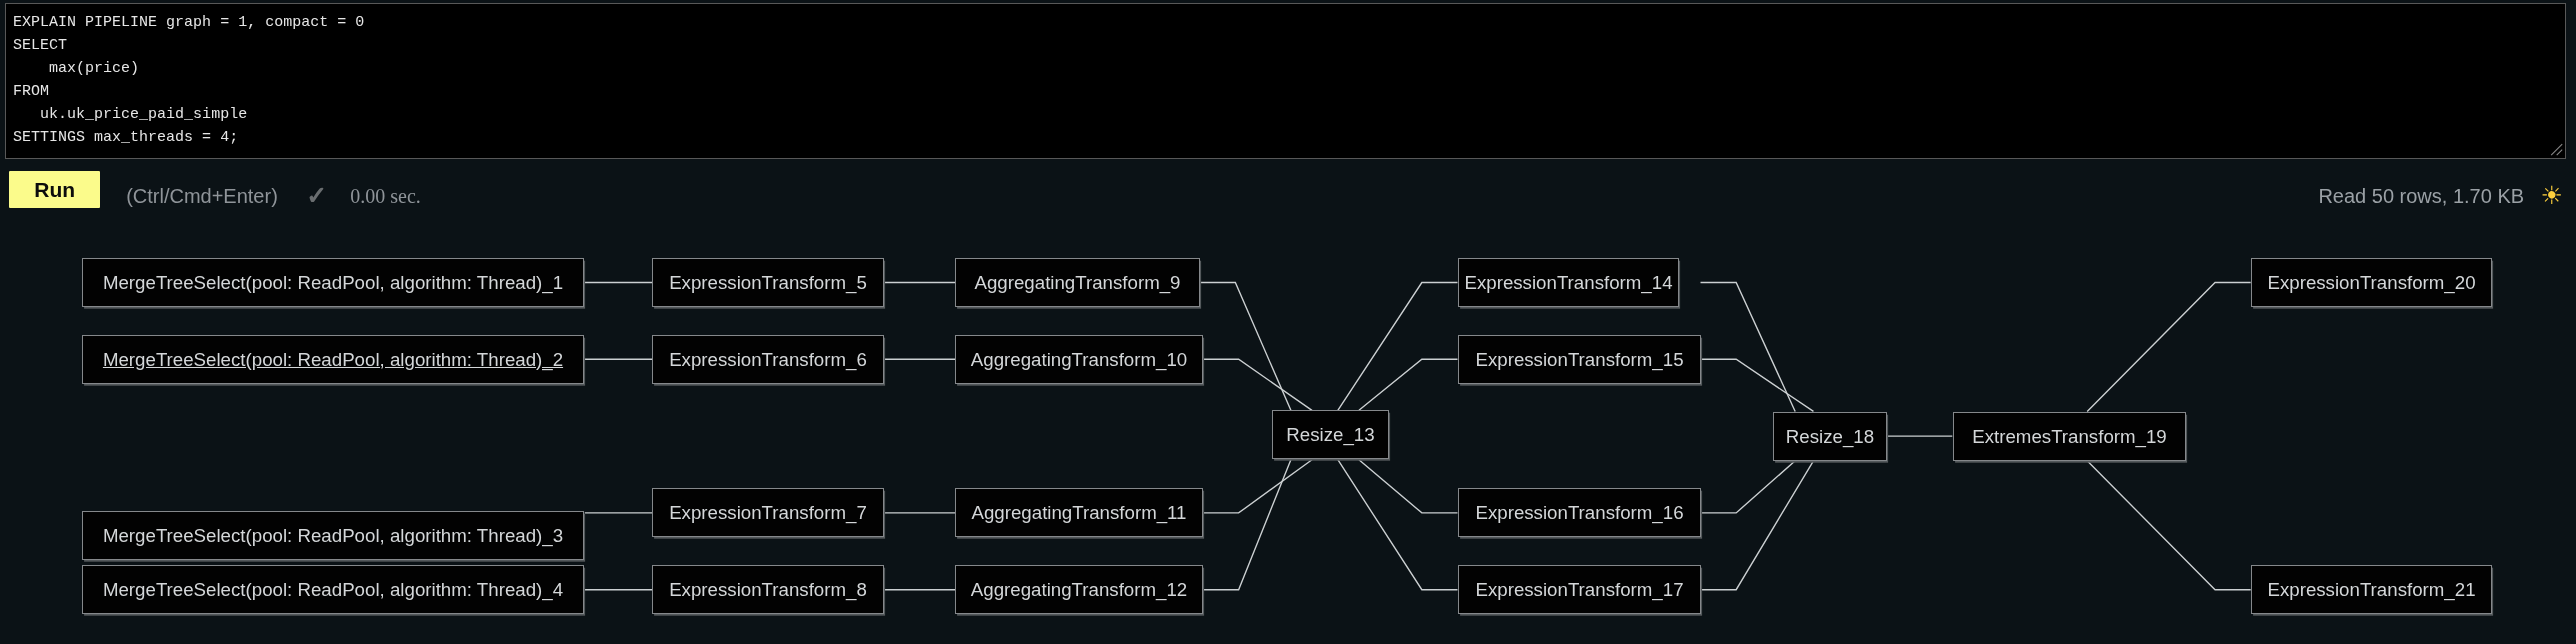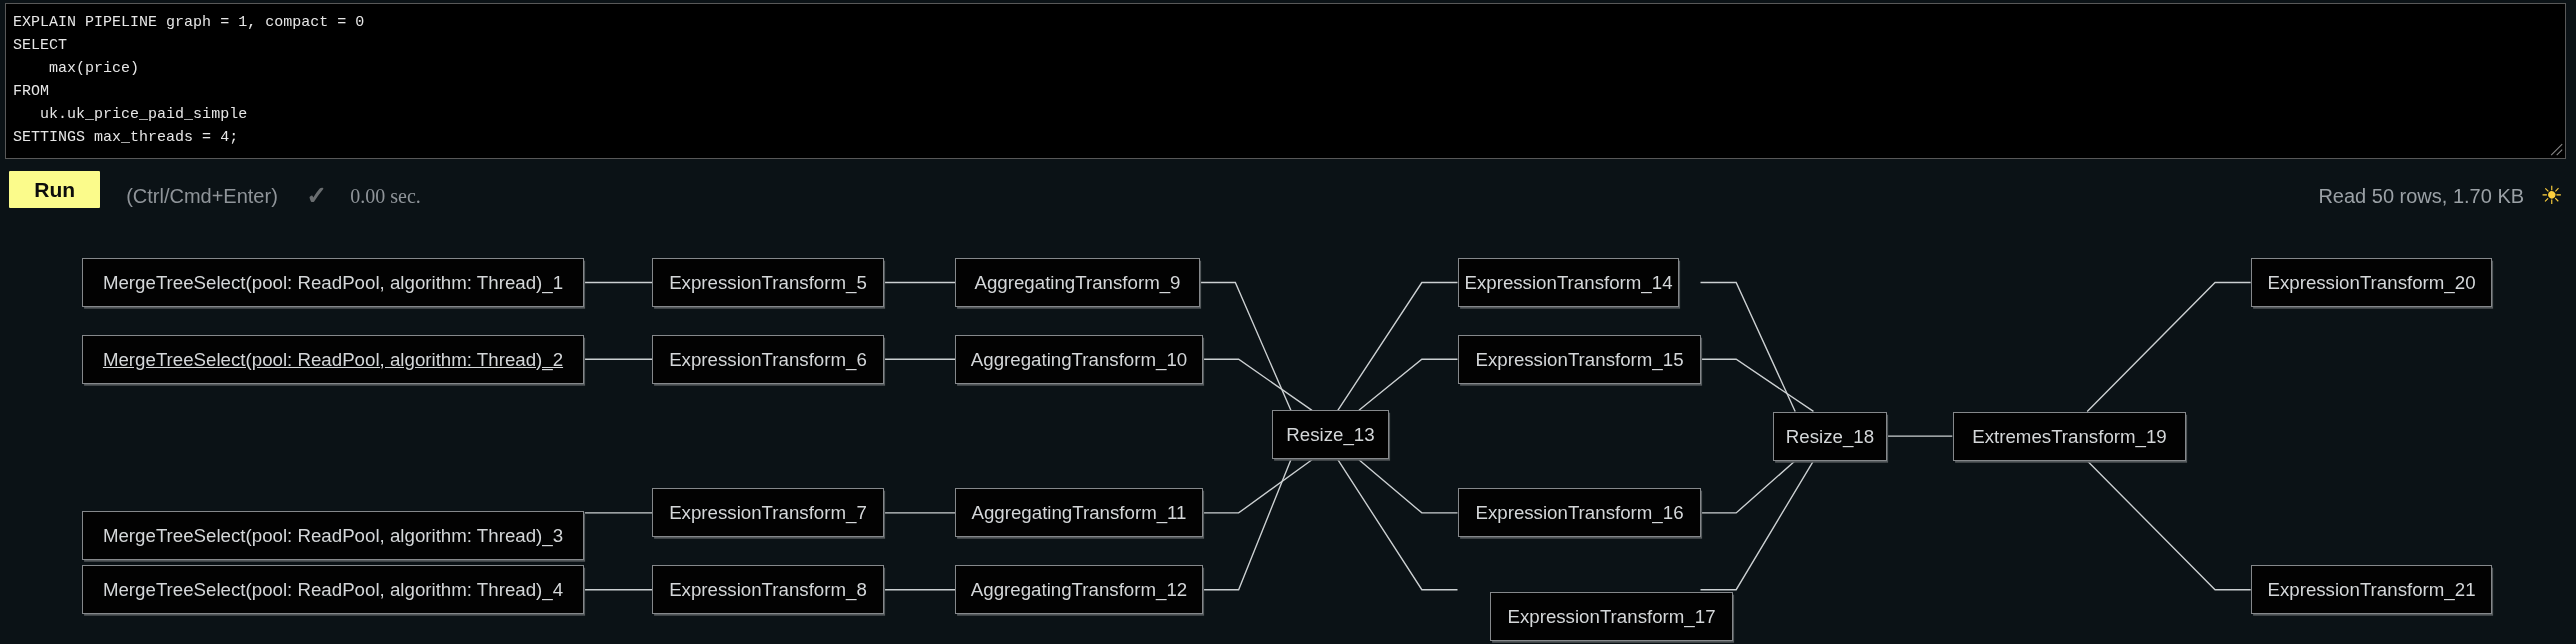--- a/index.html
+++ b/index.html
@@ -129,19 +129,19 @@
     <div class="gnode" style="left: 652px; top: 488px; width: 232px; height: 49px;">ExpressionTransform_7</div>
     <div class="gnode" style="left: 652px; top: 565px; width: 232px; height: 49px;">ExpressionTransform_8</div>
     <div class="gnode" style="left: 955px; top: 258px; width: 245px; height: 49px;">AggregatingTransform_9</div>
     <div class="gnode" style="left: 955px; top: 335px; width: 248px; height: 49px;">AggregatingTransform_10</div>
     <div class="gnode" style="left: 955px; top: 488px; width: 248px; height: 49px;">AggregatingTransform_11</div>
     <div class="gnode" style="left: 955px; top: 565px; width: 248px; height: 49px;">AggregatingTransform_12</div>
     <div class="gnode" style="left: 1272px; top: 410px; width: 117px; height: 49px;">Resize_13</div>
     <div class="gnode" style="left: 1458px; top: 258px; width: 221px; height: 49px;">ExpressionTransform_14</div>
     <div class="gnode" style="left: 1458px; top: 335px; width: 243px; height: 49px;">ExpressionTransform_15</div>
     <div class="gnode" style="left: 1458px; top: 488px; width: 243px; height: 49px;">ExpressionTransform_16</div>
-    <div class="gnode" style="left: 1458px; top: 592px; width: 243px; height: 49px; margin-left: 32px;">ExpressionTransform_17</div>
+    <div class="gnode" style="left: 1458px; top: 565px; width: 243px; height: 49px;">ExpressionTransform_17</div>
     <div class="gnode" style="left: 1773px; top: 412px; width: 114px; height: 49px;">Resize_18</div>
     <div class="gnode" style="left: 1953px; top: 412px; width: 233px; height: 49px;">ExtremesTransform_19</div>
     <div class="gnode" style="left: 2251px; top: 258px; width: 241px; height: 49px;">ExpressionTransform_20</div>
     <div class="gnode" style="left: 2251px; top: 565px; width: 241px; height: 49px;">ExpressionTransform_21</div>
   </div>
 
 
 </body></html>

